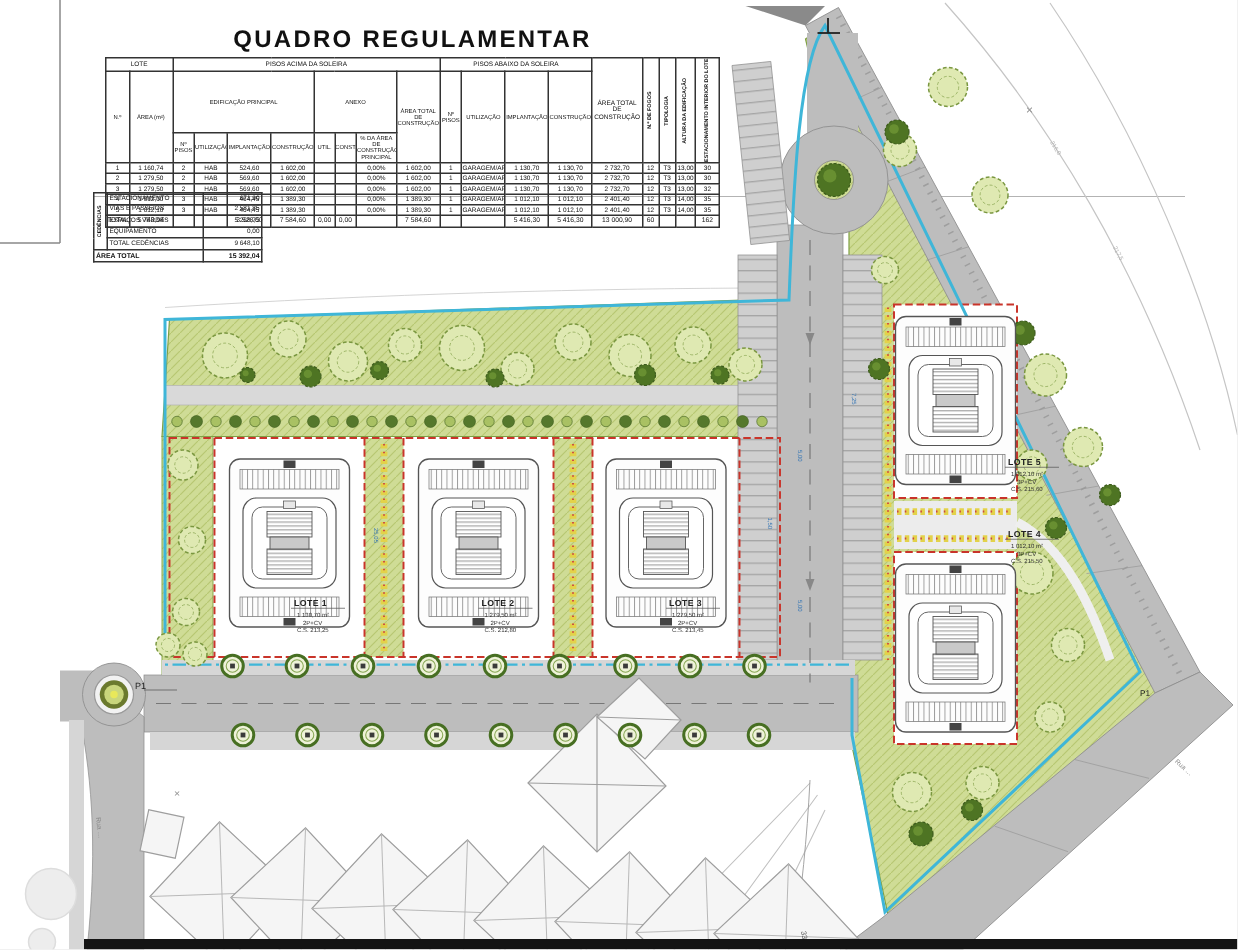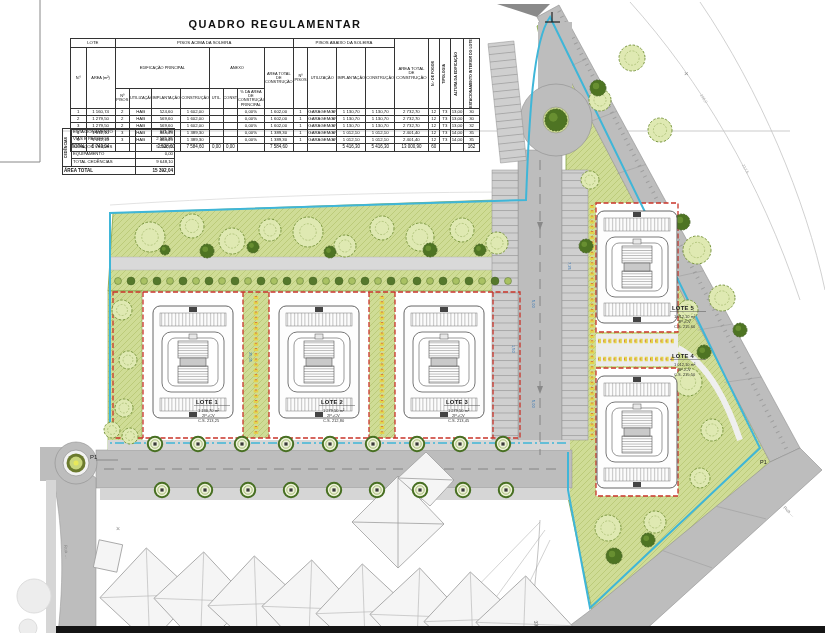--- a/index.html
+++ b/index.html
@@ -1,21 +1,21 @@
 <!DOCTYPE html>
 <html><head>
 <meta charset="utf-8">
 <style>
   html,body{margin:0;padding:0;background:#e8e8e8;}
   #sheet{position:relative;width:825px;height:633px;background:#ffffff;overflow:hidden;
          font-family:"Liberation Sans",sans-serif;}
   #plan-svg{position:absolute;left:0;top:0;z-index:1;}
   #tables{position:absolute;left:0;top:0;z-index:2;}
   #plan-title{position:absolute;left:70px;top:18px;width:410px;text-align:center;
-     font-size:11px;font-weight:bold;letter-spacing:1.5px;color:#111;}
+     font-size:16px;font-weight:bold;letter-spacing:1.5px;color:#111;}
   table{border-collapse:collapse;table-layout:fixed;background:transparent;}
   #reg-table{position:absolute;left:70px;top:38px;width:410px;}
   #reg-table td,#reg-table th{border:0.5px solid #333;padding:0;margin:0;overflow:hidden;
      font-weight:normal;color:#111;text-align:center;vertical-align:middle;line-height:1.05;}
   #reg-table th{font-size:3.9px;}
   #reg-table td{font-size:4.3px;}
   .grp{font-weight:bold;font-size:4.3px !important;}
   .vert{writing-mode:vertical-rl;transform:rotate(180deg);font-size:3.6px !important;
         font-weight:bold;white-space:normal;margin:0 auto;}
   .tot td{font-weight:bold;font-size:4.5px !important;}

